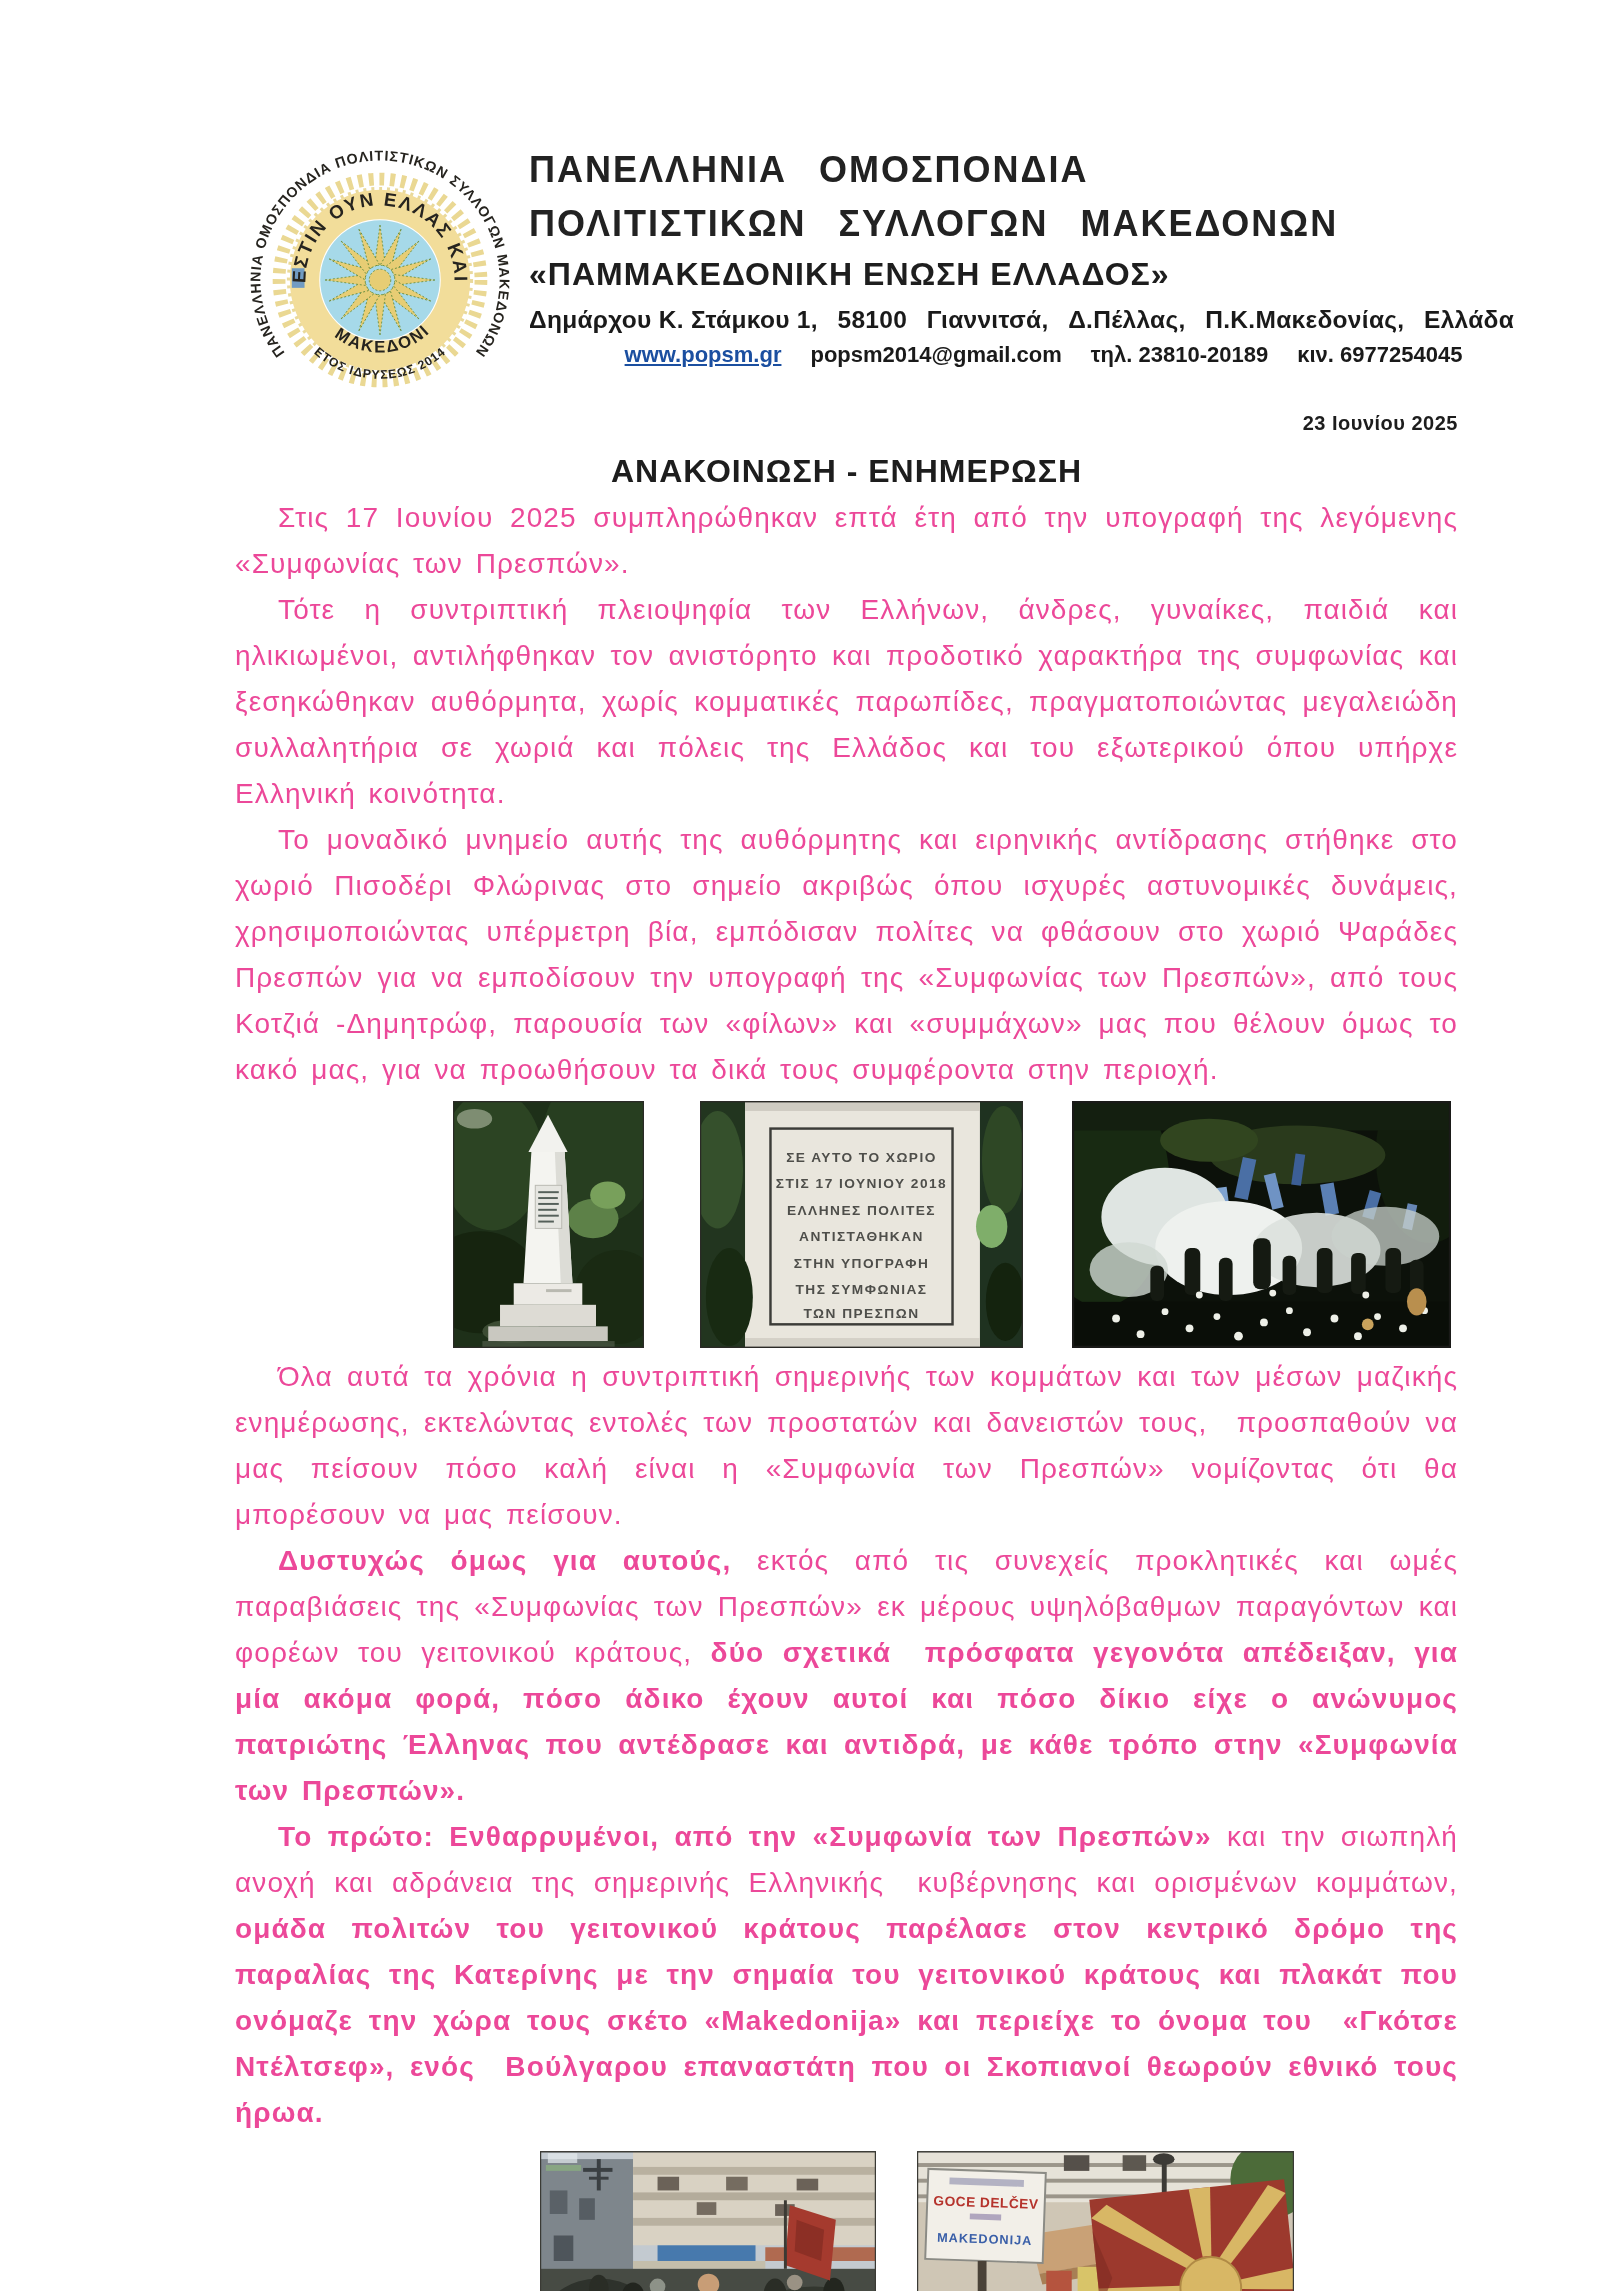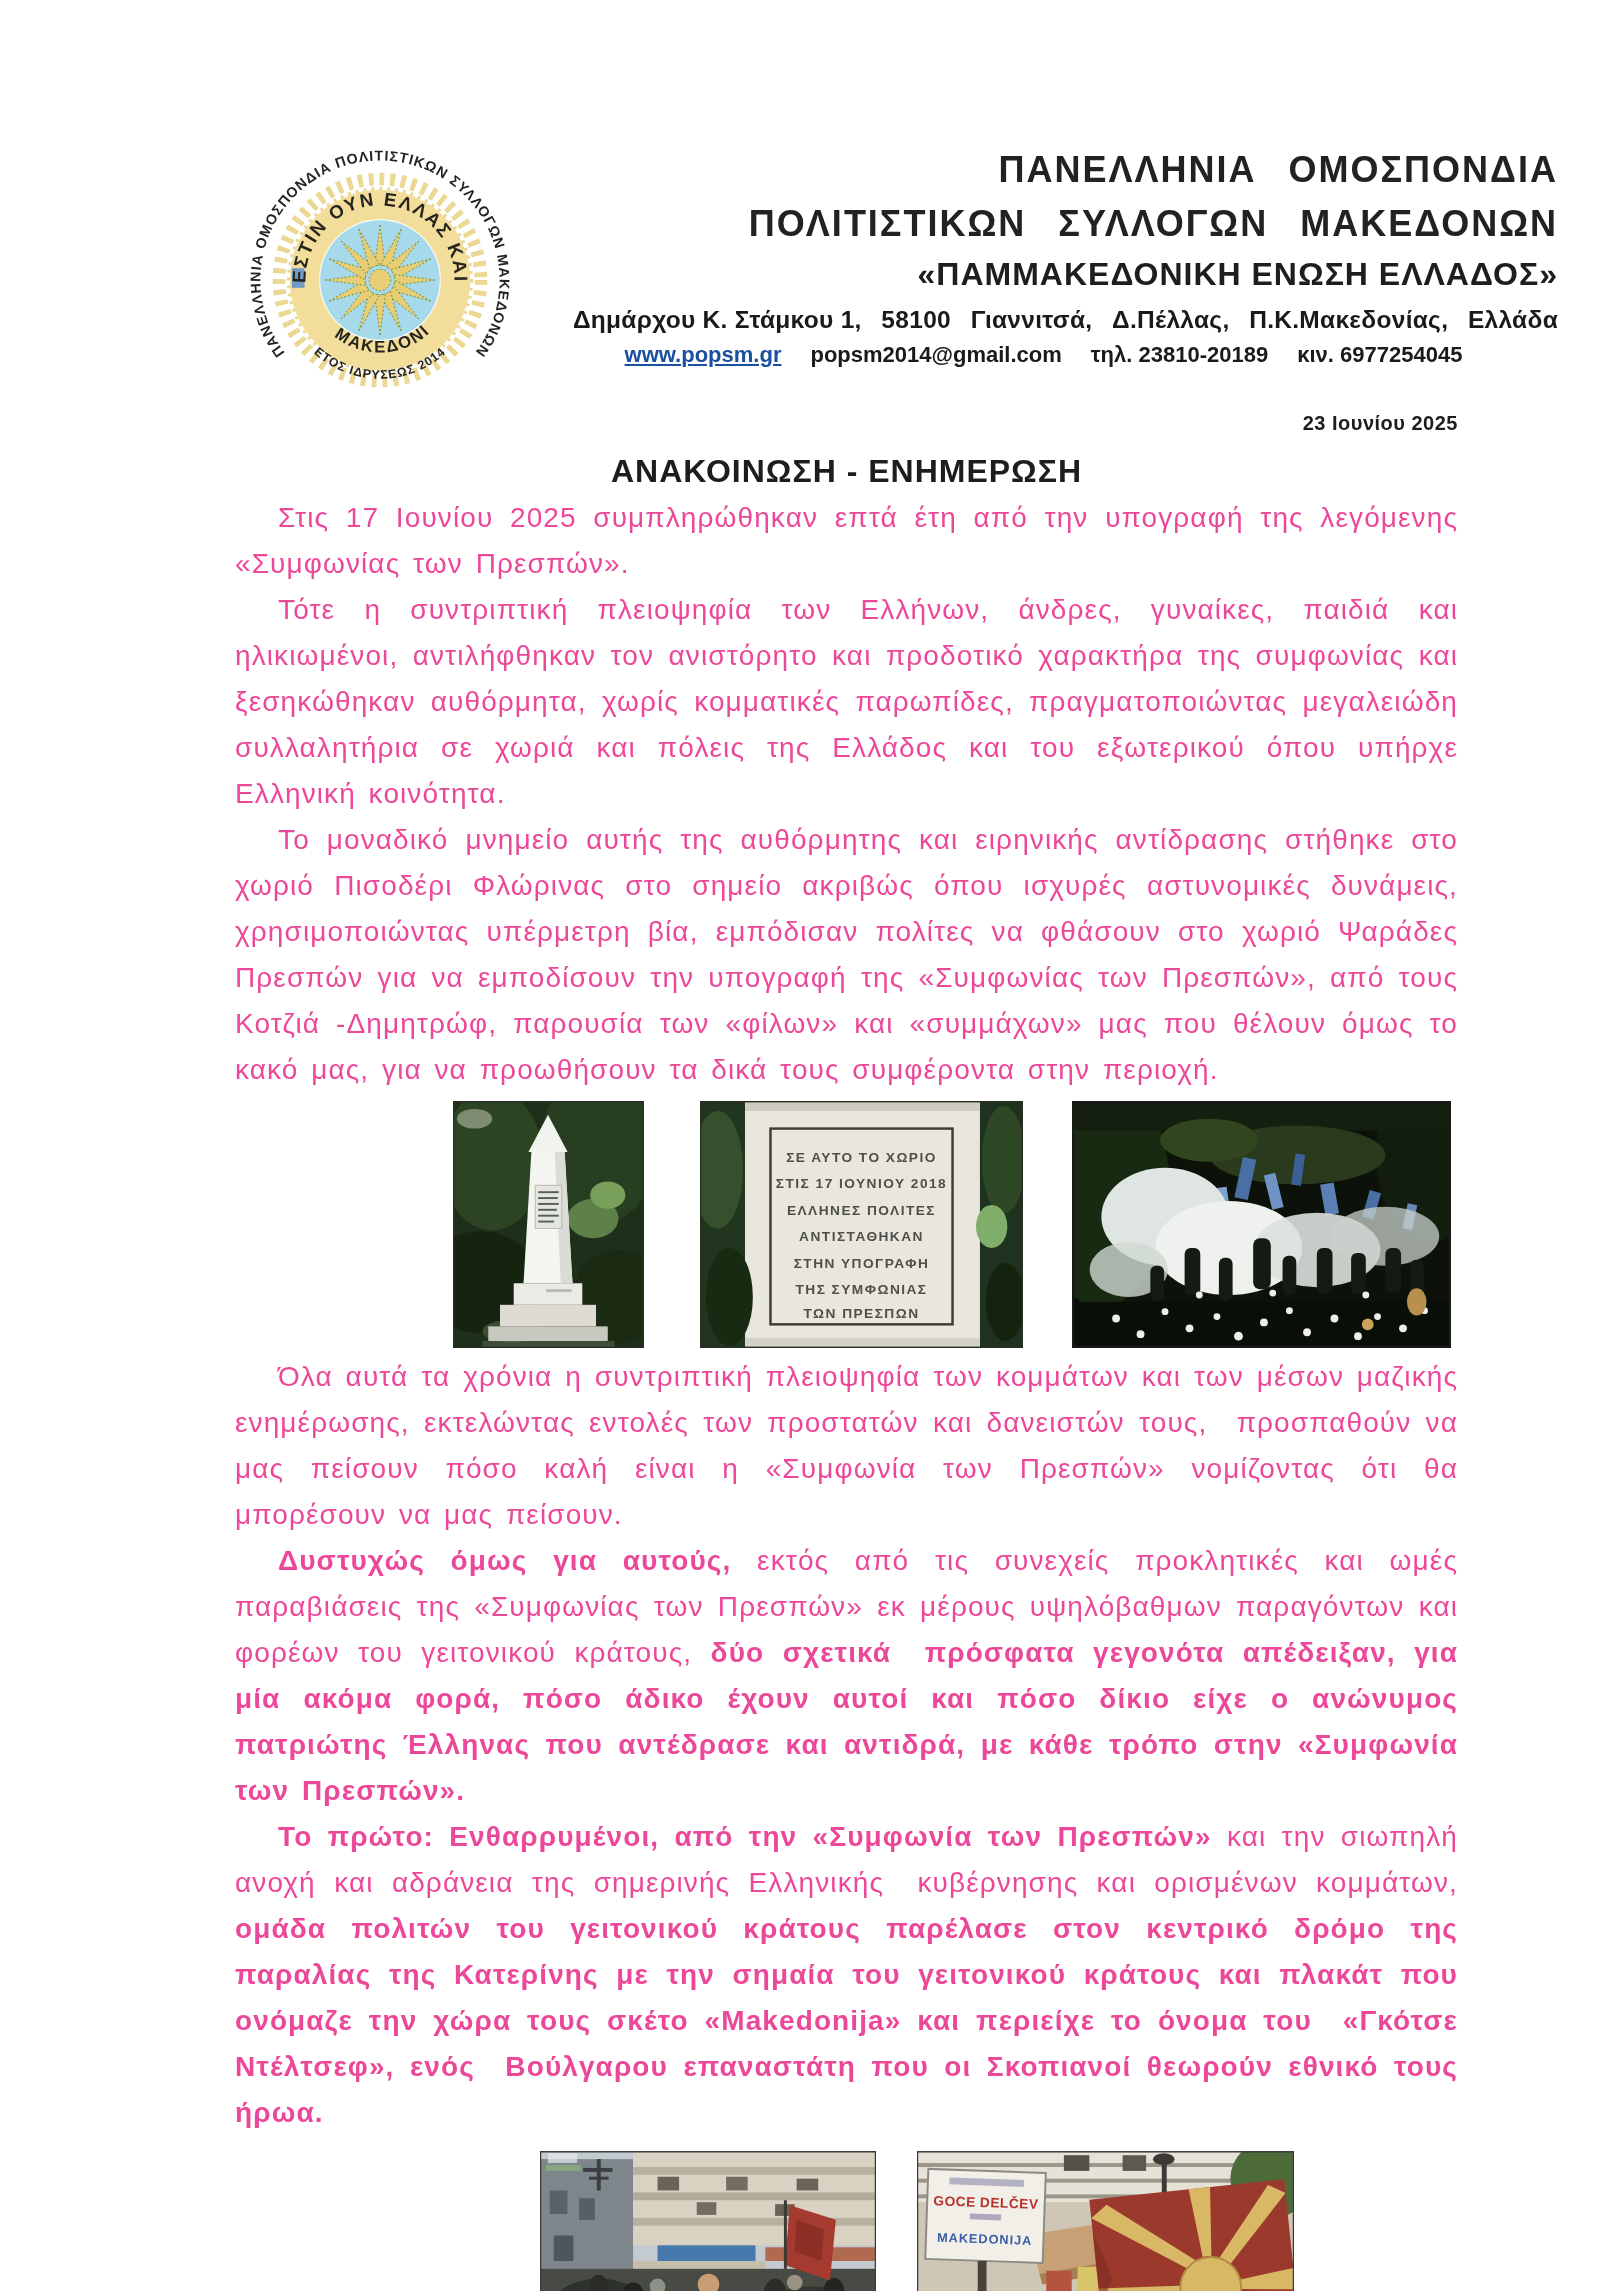--- a/index.html
+++ b/index.html
@@ -1,20 +1,20 @@
 <!DOCTYPE html>
 <html><head>
 <meta charset="utf-8">
 <style>
   html,body{margin:0;padding:0;background:#9a9a9a;}
   .page{position:relative;width:1621px;height:2292px;margin:0 auto;background:#ffffff;
         font-family:"Liberation Sans","DejaVu Sans",sans-serif;color:#1d1d1d;overflow:hidden;}
   
   .logo{position:absolute;left:233px;top:133px;width:294px;height:294px;}
-  .lh{position:absolute;left:529px;top:143px;width:1029px;text-align:right;font-weight:bold;}
+  .lh{position:absolute;left:529px;top:143px;width:1029px;text-align:left;font-weight:bold;}
   .lh1{font-size:36px;line-height:54px;letter-spacing:2px;color:#222;}
   .lh2{font-size:32px;line-height:47px;letter-spacing:1px;color:#1e1e1e;}
   .lh3{font-size:24.5px;line-height:35px;letter-spacing:0.3px;margin-top:3.9px;color:#1a1a1a;}
   .lh4{font-size:22px;line-height:35px;display:flex;justify-content:center;gap:29px;color:#1a1a1a;}
   .site{color:#1b4fa0;text-decoration:underline;cursor:pointer;}
   
   .date{position:absolute;left:235px;top:412px;width:1223px;text-align:right;
         font-size:20px;font-weight:bold;letter-spacing:0.5px;}
   .title{position:absolute;left:235px;top:453px;width:1223px;text-align:center;
         font-size:32px;font-weight:bold;letter-spacing:1px;}
@@ -221,21 +221,21 @@
               <circle cx="300" cy="198" r="3.5"></circle>
               <circle cx="352" cy="196" r="3"></circle>
           </g>
           <ellipse cx="352" cy="205" rx="10" ry="14" fill="#b98f4e"></ellipse>
           <circle cx="302" cy="228" r="6" fill="#caa35c"></circle>
           <rect x="1" y="1" width="385" height="250" fill="none" stroke="#1a1a18" stroke-width="2.5"></rect>
         </svg>
       </figure>
     </div>
 
-    <p class="para">Όλα αυτά τα χρόνια η συντριπτική πλειοψηφία των κομμάτων και των μέσων μαζικής ενημέρωσης, εκτελώντας εντολές των προστατών και δανειστών τους,  προσπαθούν να μας πείσουν πόσο καλή είναι η «Συμφωνία των Πρεσπών» νομίζοντας ότι θα μπορέσουν να μας πείσουν.</p>
+    <p class="para">Όλα αυτά τα χρόνια η συντριπτική σημερινής των κομμάτων και των μέσων μαζικής ενημέρωσης, εκτελώντας εντολές των προστατών και δανειστών τους,  προσπαθούν να μας πείσουν πόσο καλή είναι η «Συμφωνία των Πρεσπών» νομίζοντας ότι θα μπορέσουν να μας πείσουν.</p>
 
     <p class="para"><span class="b">Δυστυχώς όμως για αυτούς,</span><span> εκτός από τις συνεχείς προκλητικές και ωμές παραβιάσεις της «Συμφωνίας των Πρεσπών» εκ μέρους υψηλόβαθμων παραγόντων και φορέων του γειτονικού κράτους, </span><span class="b">δύο σχετικά  πρόσφατα γεγονότα απέδειξαν, για μία ακόμα φορά, πόσο άδικο έχουν αυτοί και πόσο δίκιο είχε ο ανώνυμος πατριώτης Έλληνας που αντέδρασε και αντιδρά, με κάθε τρόπο στην «Συμφωνία των Πρεσπών».</span></p>
 
     <p class="para"><span class="b">Το πρώτο: Ενθαρρυμένοι, από την «Συμφωνία των Πρεσπών»</span><span> και την σιωπηλή ανοχή και αδράνεια της σημερινής Ελληνικής  κυβέρνησης και ορισμένων κομμάτων, </span><span class="b">ομάδα πολιτών του γειτονικού κράτους παρέλασε στον κεντρικό δρόμο της παραλίας της Κατερίνης με την σημαία του γειτονικού κράτους και πλακάτ που ονόμαζε την χώρα τους σκέτο «Makedonija» και περιείχε το όνομα του  «Γκότσε Ντέλτσεφ», ενός  Βούλγαρου επαναστάτη που οι Σκοπιανοί θεωρούν εθνικό τους ήρωα.</span></p>
 
     <div class="strip strip2">
 
       <figure class="ph ph4">
         <svg viewBox="0 0 343 222" width="336" height="218">
           <rect width="343" height="222" fill="#c3cad0"></rect>

